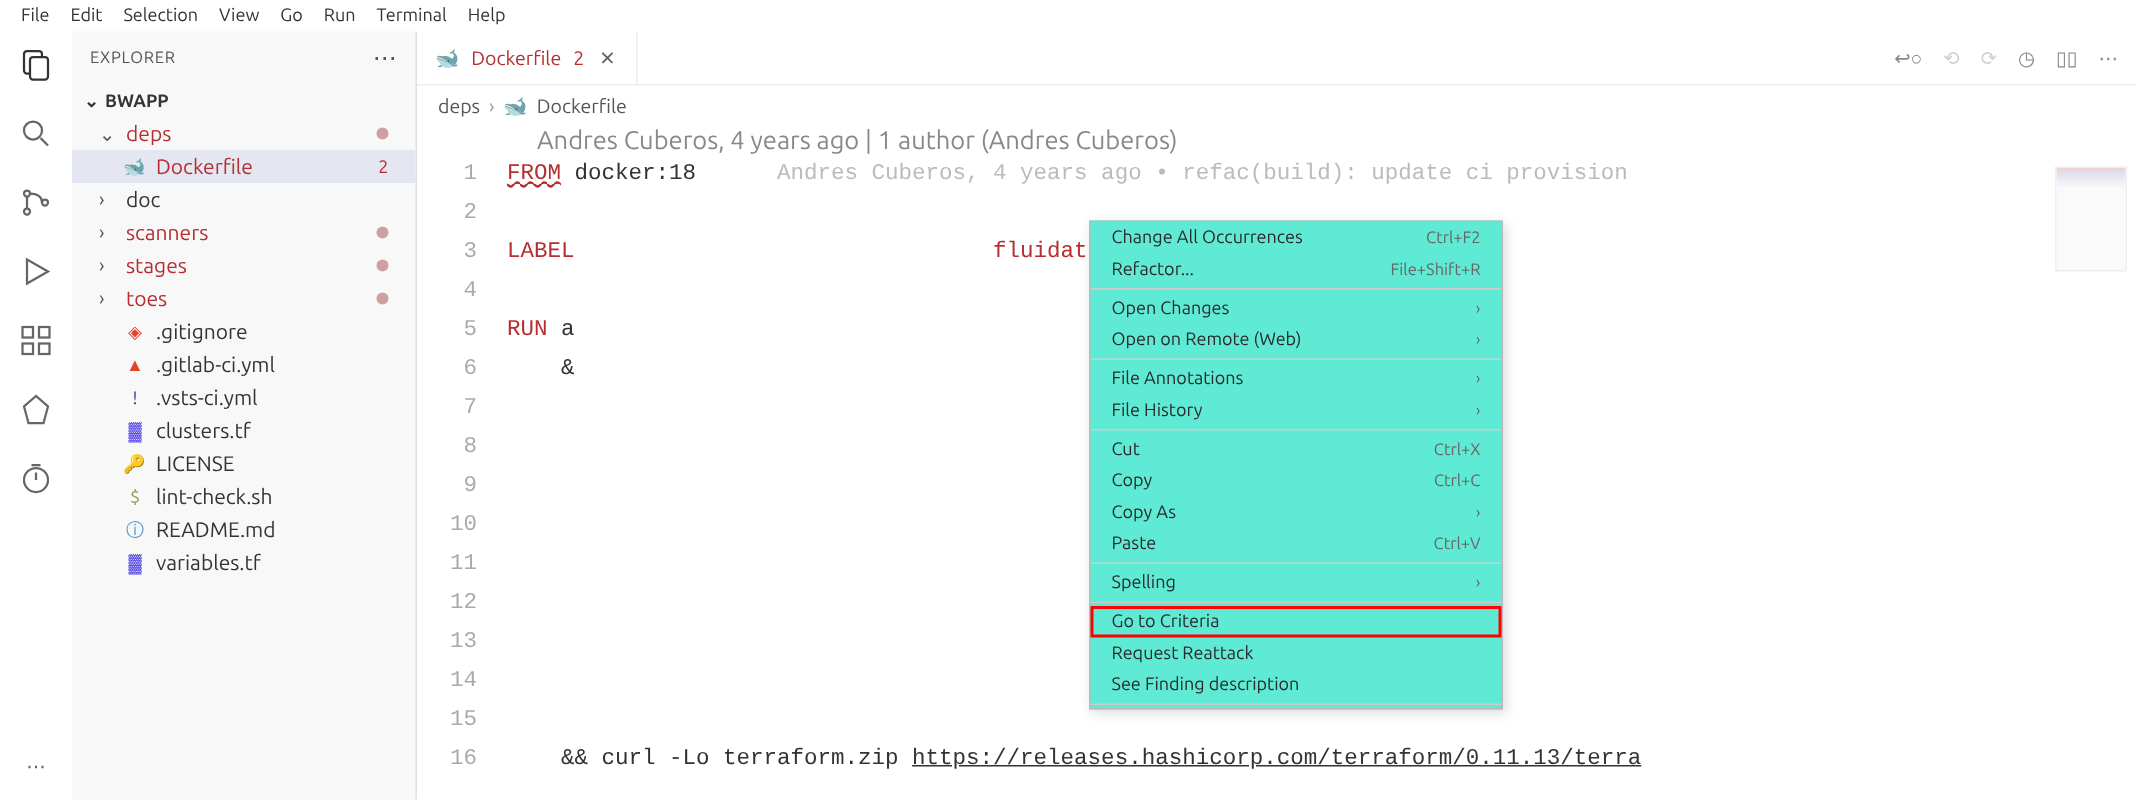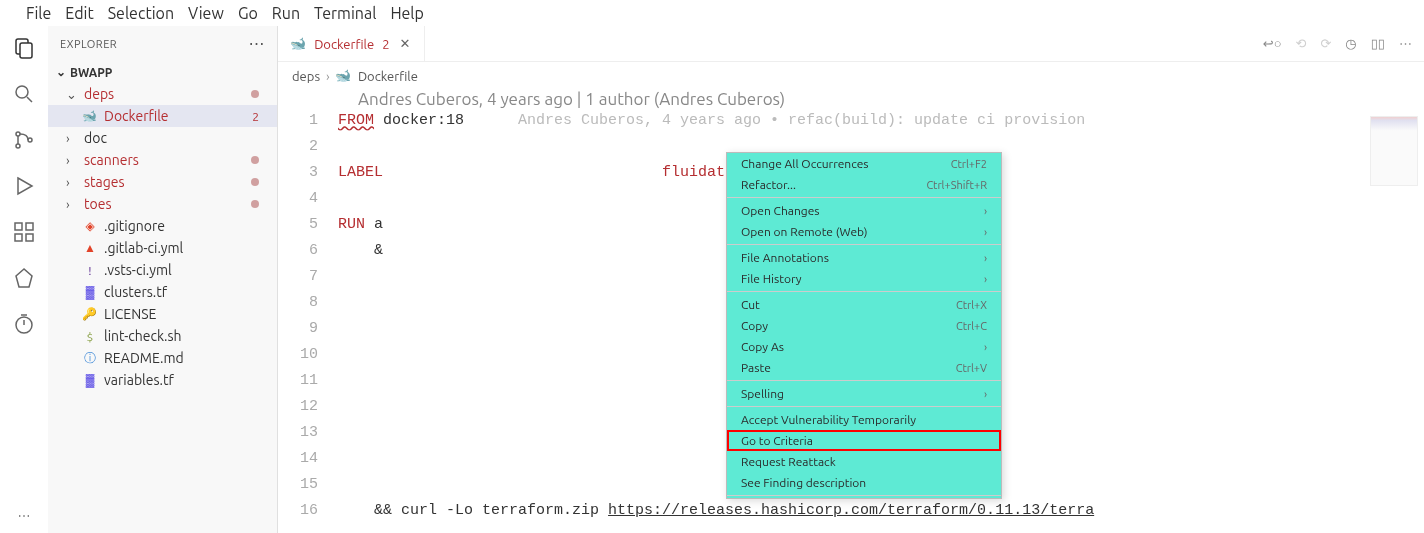--- a/index.html
+++ b/index.html
@@ -1,17 +1,17 @@
 <!DOCTYPE html>
 <html><head>
 <meta charset="utf-8">
 <style>
 * { margin: 0; padding: 0; box-sizing: border-box; }
 body { font-family: "Segoe UI", Ubuntu, sans-serif; font-size: 13px; color: #333; background: #fff; width: 1424px; height: 533px; overflow: hidden; position: relative; }
-.menubar { display: flex; gap: 2px; padding: 2px 20px; font-size: 16px; color: #333; }
+.menubar { display: flex; gap: 2px; padding: 2px 8px; font-size: 12px; color: #333; }
 .menubar span { padding: 2px 6px; cursor: pointer; }
 .layout { display: flex; height: calc(100% - 20px); }
 .activitybar { width: 48px; background: #fff; display: flex; flex-direction: column; align-items: center; padding-top: 10px; gap: 22px; color: #666; }
 .activitybar .icon { width: 24px; height: 24px; display: flex; align-items: center; justify-content: center; cursor: pointer; }
 .sidebar { width: 230px; background: #f8f8f8; border-right: 1px solid #e0e0e0; display: flex; flex-direction: column; }
 .sidebar-header { display: flex; justify-content: space-between; align-items: center; padding: 8px 12px; font-size: 11px; color: #555; letter-spacing: 0.5px; }
 .sidebar-header .dots { font-size: 16px; color: #555; }
 .tree { flex: 1; overflow-y: auto; font-size: 14px; }
 .tree-root { padding: 4px 8px; font-weight: 700; font-size: 12px; color: #333; display: flex; align-items: center; gap: 4px; }
 .tree-item { display: flex; align-items: center; padding: 3px 8px 3px 18px; gap: 6px; cursor: pointer; position: relative; }
@@ -285,21 +285,21 @@
 
     <div class="minimap"></div>
 
     <div class="context-menu">
       <div class="mi">
           <span>Change All Occurrences</span>
           <span class="kb">Ctrl+F2</span>
         </div>
       <div class="mi">
           <span>Refactor...</span>
-          <span class="kb">Ctrl+Shift+R</span>
+          <span class="kb">File+Shift+R</span>
         </div>
       <hr>
       <div class="mi">
           <span>Open Changes</span>
           <span class="sub">›</span>
         </div>
       <div class="mi">
           <span>Open on Remote (Web)</span>
           <span class="sub">›</span>
         </div>
@@ -328,23 +328,20 @@
       <div class="mi">
           <span>Paste</span>
           <span class="kb">Ctrl+V</span>
         </div>
       <hr>
       <div class="mi">
           <span>Spelling</span>
           <span class="sub">›</span>
         </div>
       <hr>
-      <div class="mi">
-          <span>Accept Vulnerability Temporarily</span>
-        </div>
       <div class="mi highlighted">
           <span>Go to Criteria</span>
         </div>
       <div class="mi">
           <span>Request Reattack</span>
         </div>
       <div class="mi">
           <span>See Finding description</span>
         </div>
       <hr>

